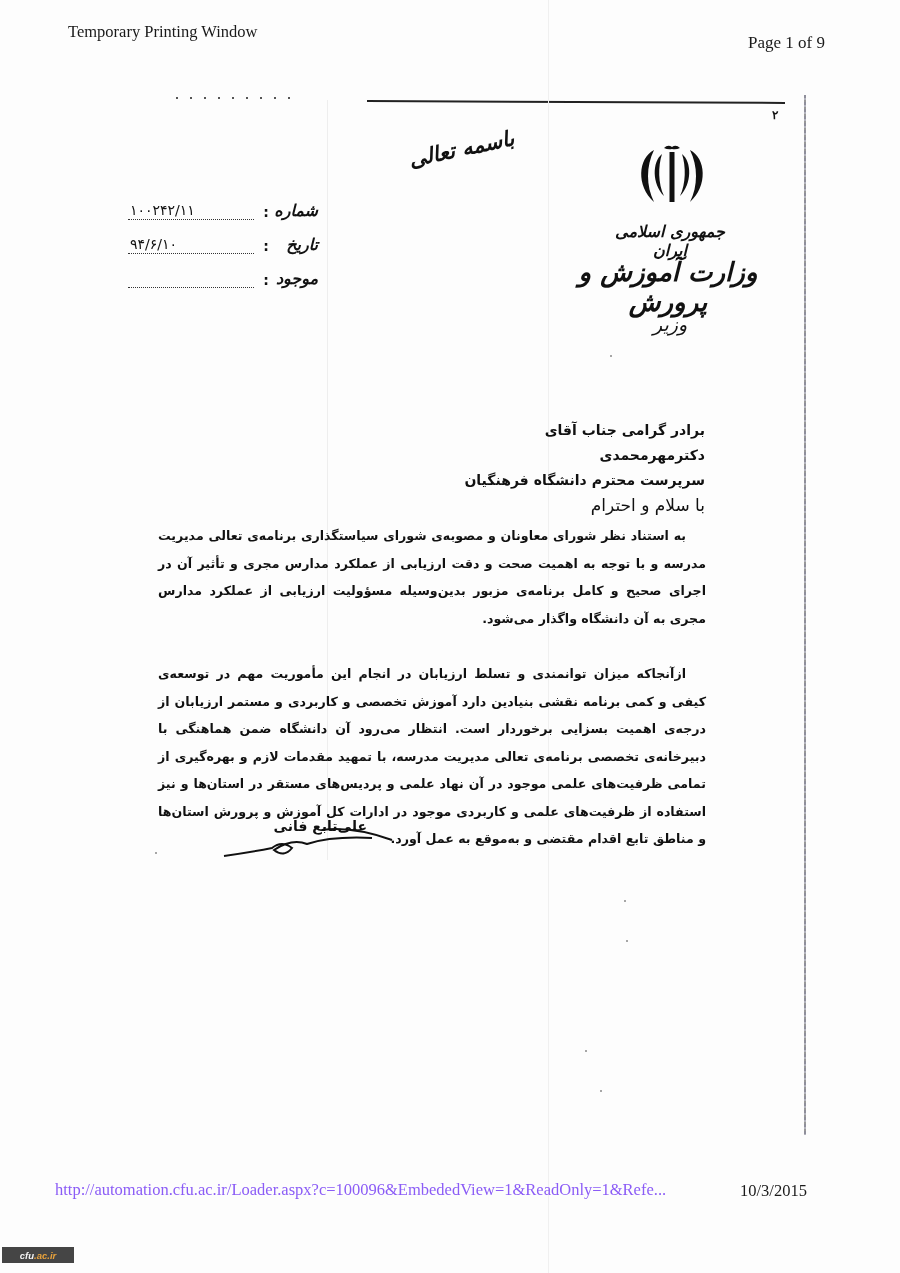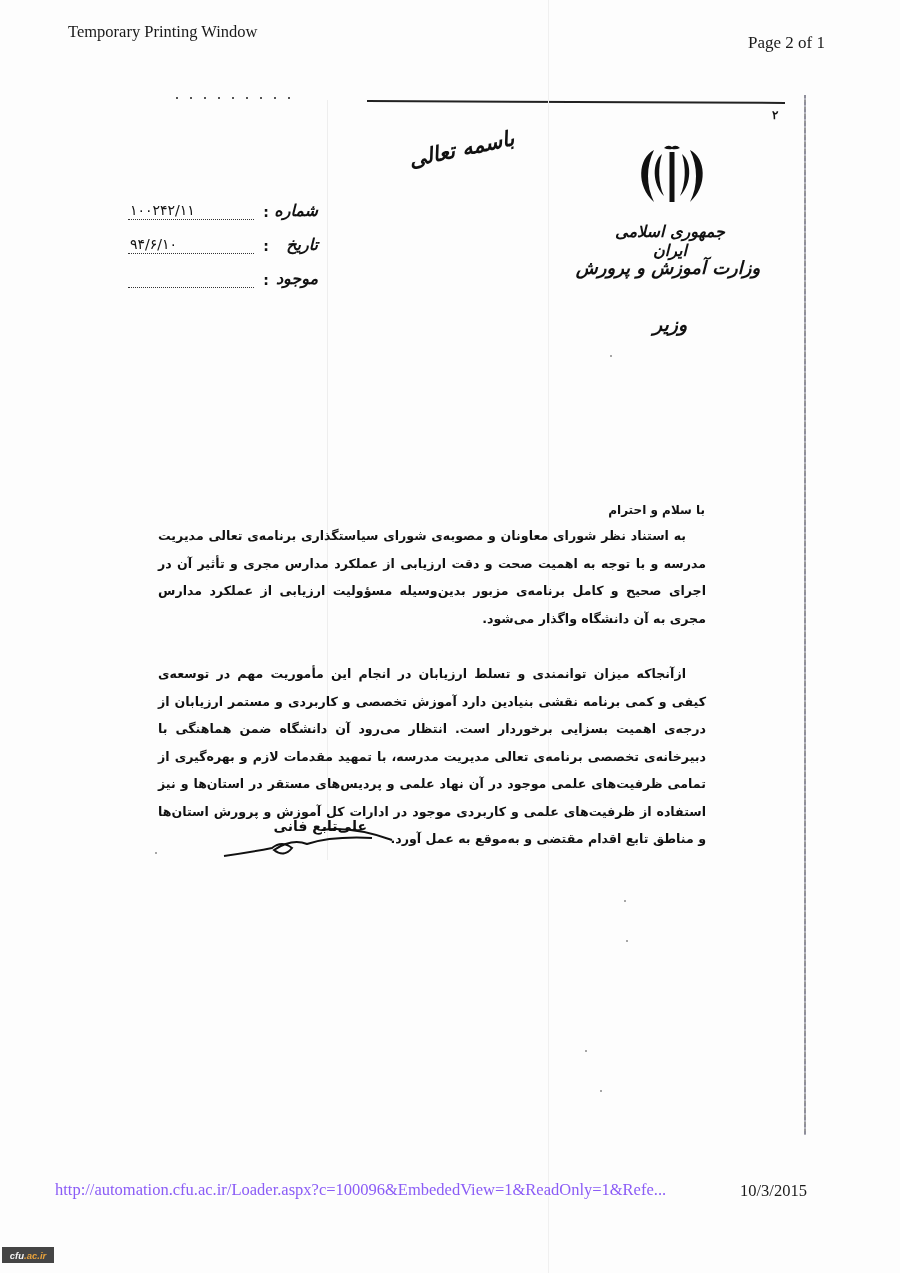--- a/index.html
+++ b/index.html
@@ -26,48 +26,48 @@
 
   .meta { direction:rtl; font-family:"DejaVu Sans", sans-serif; }
   .meta-row { position:absolute; left:128px; width:190px; height:26px; display:flex; align-items:flex-end; direction:rtl; }
   .meta-label { font-family:"DejaVu Serif", serif; font-style:italic; font-weight:bold; font-size:16px; width:40px; text-align:right;margin-top:24px; }
   .meta-colon { font-weight:bold; font-size:14px; width:24px; text-align:center; }
   .meta-line { flex:1; border-bottom:1.5px dotted #333; height:18px; position:relative; }
   .meta-value { position:absolute; left:2px; bottom:1px; font-family:"DejaVu Sans", sans-serif; font-size:14px; letter-spacing:1px; direction:ltr; }
 
   .emblem { left:632px; top:142px; width:80px; height:68px; }
   .republic { left:600px; top:222px; width:140px; text-align:center; font-family:"DejaVu Serif", serif; font-style:italic; font-weight:bold; font-size:16px; direction:rtl; }
-  .ministry { left:568px; top:257px; width:200px; text-align:center; font-family:"DejaVu Serif", serif; font-style:italic; font-weight:bold; font-size:18px; direction:rtl; letter-spacing:-0.5px; }
-  .minister { left:640px; top:313px; width:60px; text-align:center; font-family:"DejaVu Serif", serif; font-style:italic; font-weight:bold; font-size:19px; direction:rtl; }
+  .ministry { left:568px; top:257px; width:200px; text-align:center; font-family:"DejaVu Serif", serif; font-style:italic; font-weight:bold; font-size:26px; direction:rtl; letter-spacing:-0.5px; }
+  .minister { left:640px; top:313px; width:60px; text-align:center; font-family:"DejaVu Serif", serif; font-style:italic; font-weight:normal; font-size:19px; direction:rtl; }
 
   .rtl { direction:rtl; text-align:right; font-family:"DejaVu Sans", sans-serif; }
   .addressee { left:450px; top:418px; width:255px; font-weight:bold; font-size:14px; line-height:25px; }
-  .greeting { left:450px; top:495px; width:255px; font-size:12px; font-weight:bold;margin-top:8px; }
+  .greeting { left:450px; top:495px; width:255px; font-size:17px; font-weight:normal; }
   .body { left:158px; width:548px; font-size:12.6px; font-weight:bold; line-height:27.5px; text-align:justify; text-align-last:right; }
   .p1 { top:522px; }
   .p2 { top:612px;margin-top:48px; }
   .p1 .first, .p2 .first { text-indent:20px; }
 
   .signature { left:222px; top:818px; width:175px; height:45px; }
   .sig-name { position:absolute; right:30px; top:0; font-family:"DejaVu Sans", sans-serif; font-weight:bold; font-size:14px; direction:rtl; }
 
   .footer-url { left:55px; top:1180px; font-size:16.5px; color:#8b5cf6; }
   .footer-date { left:740px; top:1181px; font-size:16.5px; color:#1a1a1a; }
 
-  .watermark { left:2px; top:1247px; width:52px; height:16px; background:#454545; display:flex; align-items:center; justify-content:center; font-family:"Liberation Sans", sans-serif; font-style:italic; font-weight:bold; font-size:9.5px; }
+  .watermark { left:2px; top:1247px; width:72px; height:16px; background:#454545; display:flex; align-items:center; justify-content:center; font-family:"Liberation Sans", sans-serif; font-style:italic; font-weight:bold; font-size:9.5px; }
   .wm-a { color:#f3f3f3; }
   .wm-b { color:#e8a23c; }
 
   .speck { position:absolute; width:2px; height:2px; background:#888; border-radius:50%; }
 </style>
 </head>
 <body>
 
 <div class="abs hdr-title">Temporary Printing Window</div>
-<div class="abs hdr-page">Page 2 of 1</div>
+<div class="abs hdr-page">Page 1 of 9</div>
 
 <div class="abs top-dots"></div>
 <div class="abs top-rule"></div>
 <div class="abs page-mark">۲</div>
 <div class="abs right-edge"></div>
 <div class="abs faint-v"></div>
 <div class="abs faint-v2"></div>
 
 <div class="abs bismillah">باسمه تعالی</div>
 
@@ -101,20 +101,22 @@
   <path d="M58 8 C74 16 76 44 58 60 C66 44 66 24 58 8 Z" fill="#111"></path>
   <path d="M50 12 C60 20 60 42 48 54 C54 42 54 24 50 12 Z" fill="#111"></path>
   <rect x="37.5" y="10" width="5" height="50" fill="#111"></rect>
   <path d="M32 6 Q36 2 40 5 Q44 2 48 6 Q44 8 40 7 Q36 8 32 6 Z" fill="#111"></path>
 </svg>
 <div class="abs republic">جمهوری اسلامی ایران</div>
 <div class="abs ministry">وزارت آموزش و پرورش</div>
 <div class="abs minister">وزیر</div>
 
 <div class="abs rtl addressee">
+  <div>برادر گرامی جناب آقای دکترمهرمحمدی</div>
+  <div>سرپرست محترم دانشگاه فرهنگیان</div>
 </div>
 
 <div class="abs rtl greeting">با سلام و احترام</div>
 
 <div class="abs rtl body p1">
   <div class="first">به استناد نظر شورای معاونان و مصوبه‌ی شورای سیاستگذاری برنامه‌ی تعالی مدیریت مدرسه و با توجه به اهمیت صحت و دقت ارزیابی از عملکرد مدارس مجری و تأثیر آن در اجرای صحیح و کامل برنامه‌ی مزبور بدین‌وسیله مسؤولیت ارزیابی از عملکرد مدارس مجری به آن دانشگاه واگذار می‌شود.</div>
 </div>
 <div class="abs rtl body p2">
   <div class="first">ازآنجاکه میزان توانمندی و تسلط ارزیابان در انجام این مأموریت مهم در توسعه‌ی کیفی و کمی برنامه نقشی بنیادین دارد آموزش تخصصی و کاربردی و مستمر ارزیابان از درجه‌ی اهمیت بسزایی برخوردار است. انتظار می‌رود آن دانشگاه ضمن هماهنگی با دبیرخانه‌ی تخصصی برنامه‌ی تعالی مدیریت مدرسه، با تمهید مقدمات لازم و بهره‌گیری از تمامی ظرفیت‌های علمی موجود در آن نهاد علمی و پردیس‌های مستقر در استان‌ها و نیز استفاده از ظرفیت‌های علمی و کاربردی موجود در ادارات کل آموزش و پرورش استان‌ها و مناطق تابع اقدام مقتضی و به‌موقع به عمل آورد.</div>
 </div>

